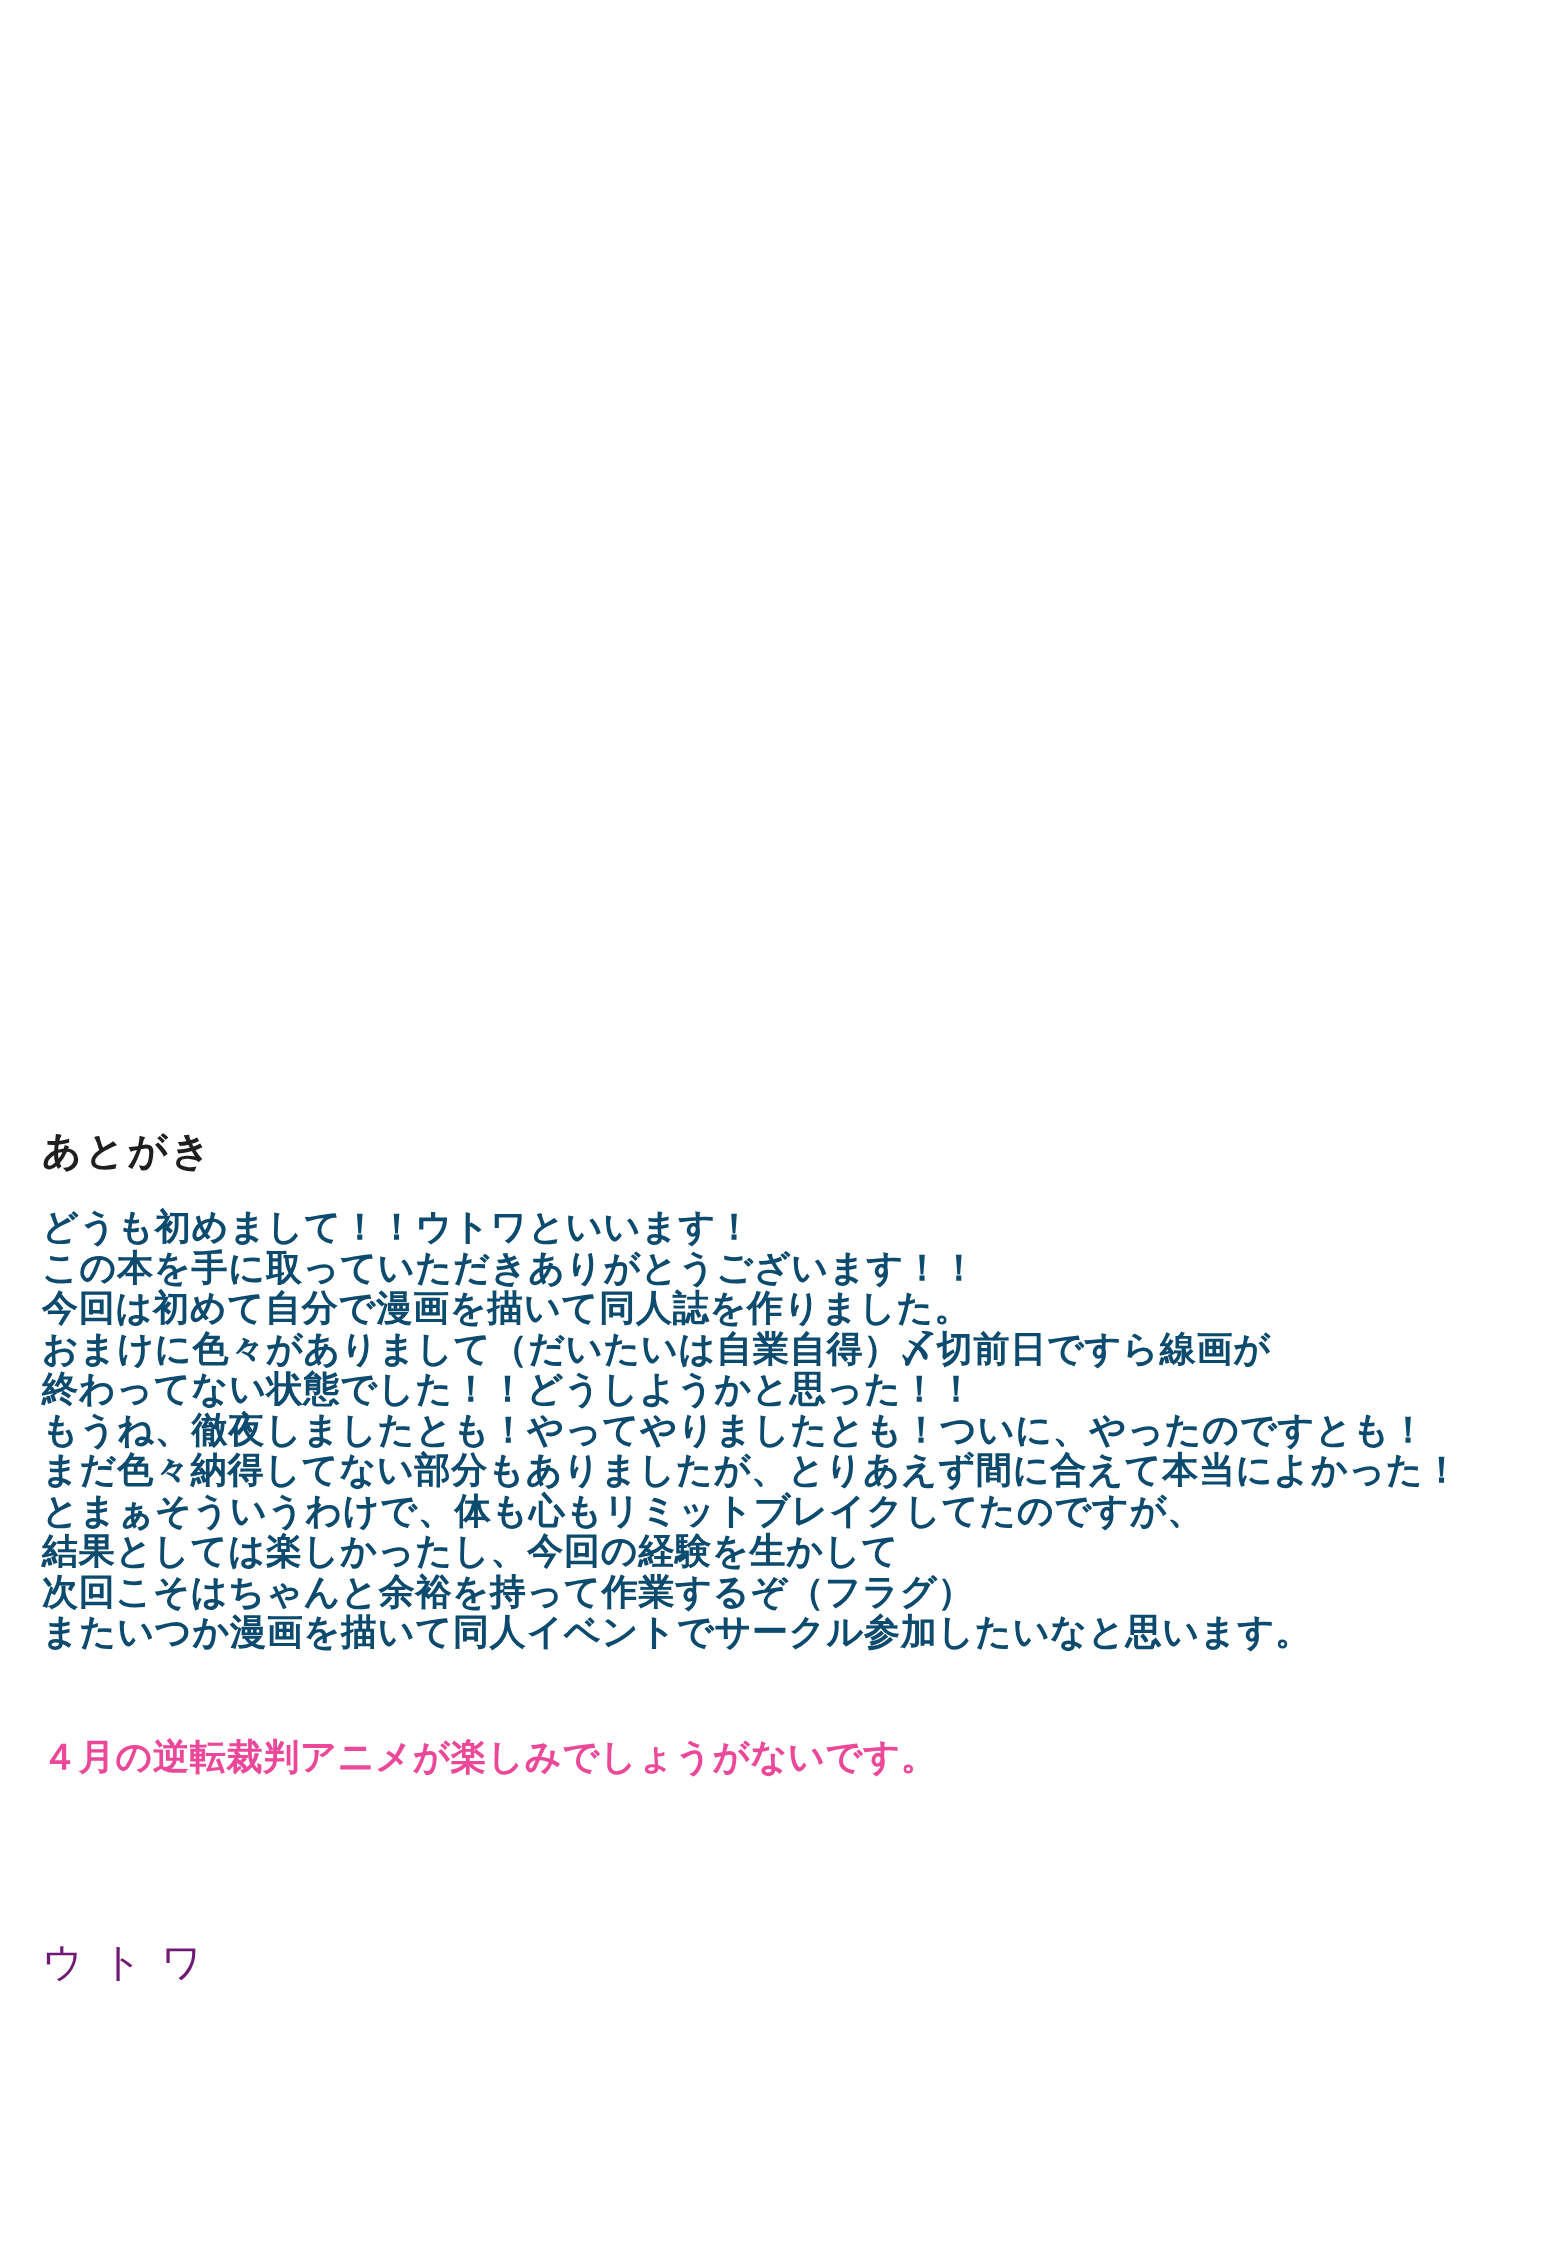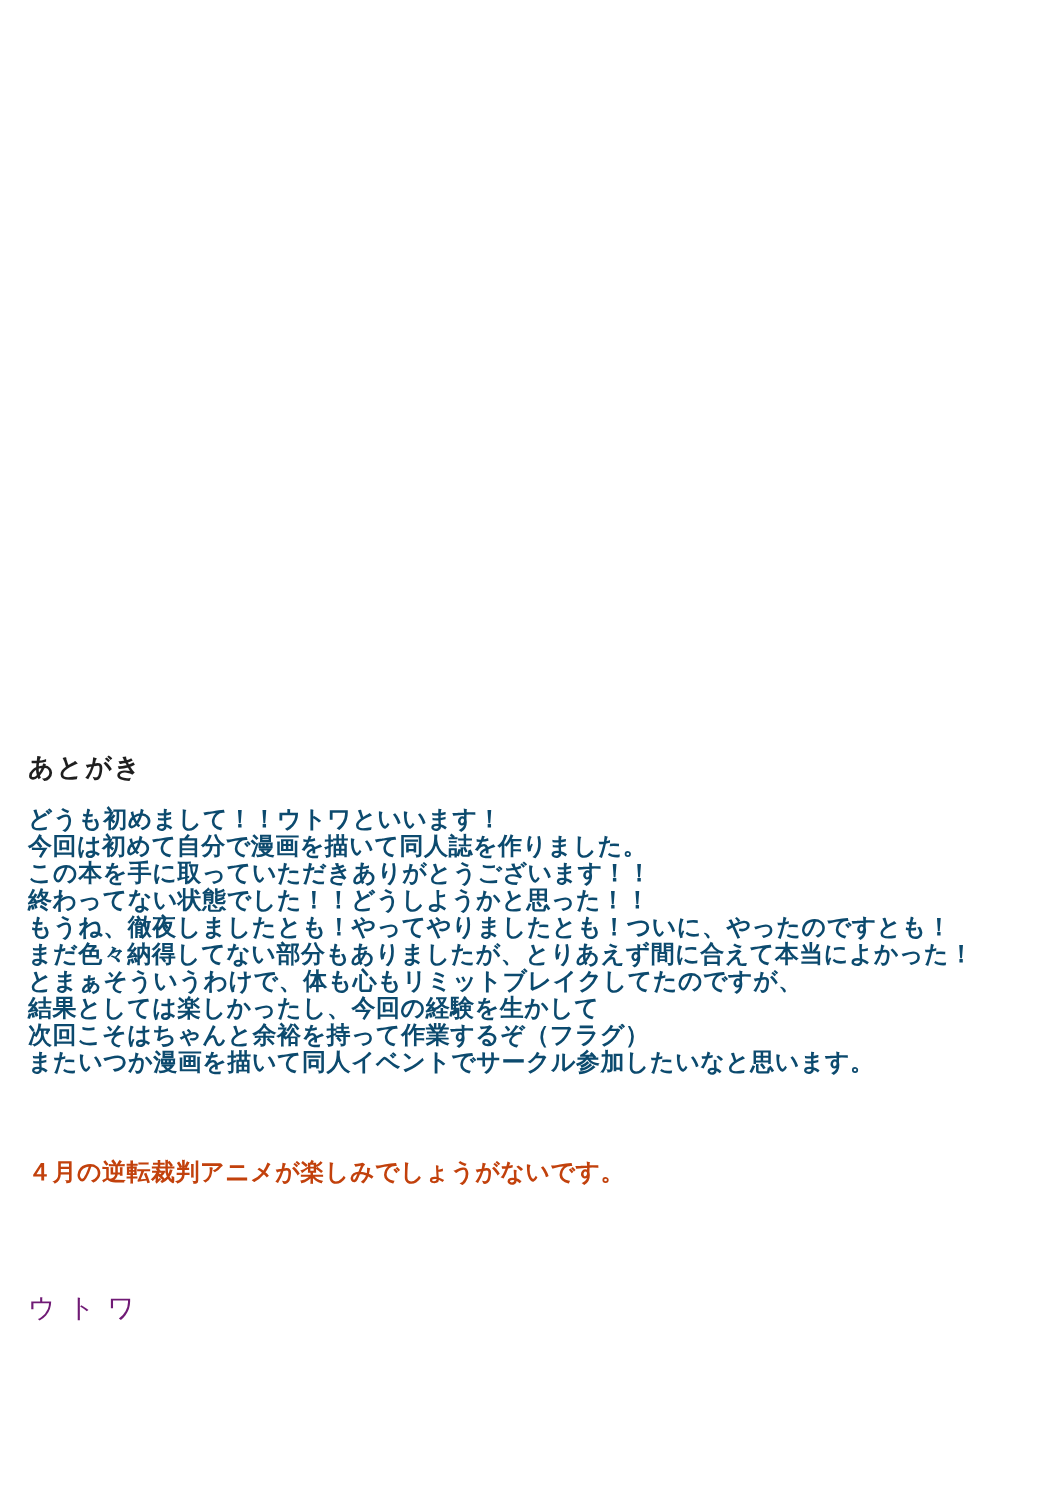--- a/index.html
+++ b/index.html
@@ -56,30 +56,31 @@
 </style>
 </head>
 <body>
 
 <div class="page" style="background: rgb(255, 255, 255);">
 
   <div class="heading" style="color: rgb(31, 31, 31);">あとがき</div>
 
   <div class="para para-1" style="color: #0c4a6e;">
     <div class="line">どうも初めまして！！ウトワといいます！</div>
+    <div class="line">この本を手に取っていただきありがとうございます！！</div>
     <div class="line">今回は初めて自分で漫画を描いて同人誌を作りました。</div>
-    <div class="line">この本を手に取っていただきありがとうございます！！</div>
+    <div class="line">おまけに色々がありまして（だいたいは自業自得）〆切前日ですら線画が</div>
     <div class="line">終わってない状態でした！！どうしようかと思った！！</div>
     <div class="line">もうね、徹夜しましたとも！やってやりましたとも！ついに、やったのですとも！</div>
     <div class="line">まだ色々納得してない部分もありましたが、とりあえず間に合えて本当によかった！</div>
     <div class="line">とまぁそういうわけで、体も心もリミットブレイクしてたのですが、</div>
     <div class="line">結果としては楽しかったし、今回の経験を生かして</div>
     <div class="line">次回こそはちゃんと余裕を持って作業するぞ（フラグ）</div>
     <div class="line">またいつか漫画を描いて同人イベントでサークル参加したいなと思います。</div>
   </div>
 
-  <div class="para para-2" style="color: #c2410c;">
+  <div class="para para-2" style="color: #ec4899;">
     <div class="line">４月の逆転裁判アニメが楽しみでしょうがないです。</div>
   </div>
 
   <div class="signature" style="color: #701a75;">ウトワ</div>
 
 </div>
 
 </body></html>

